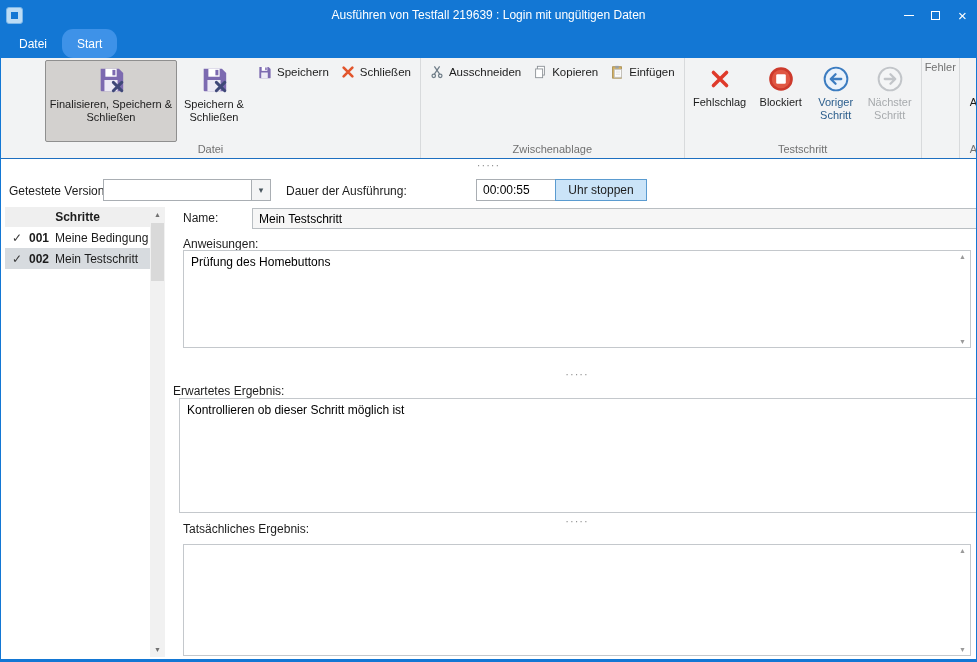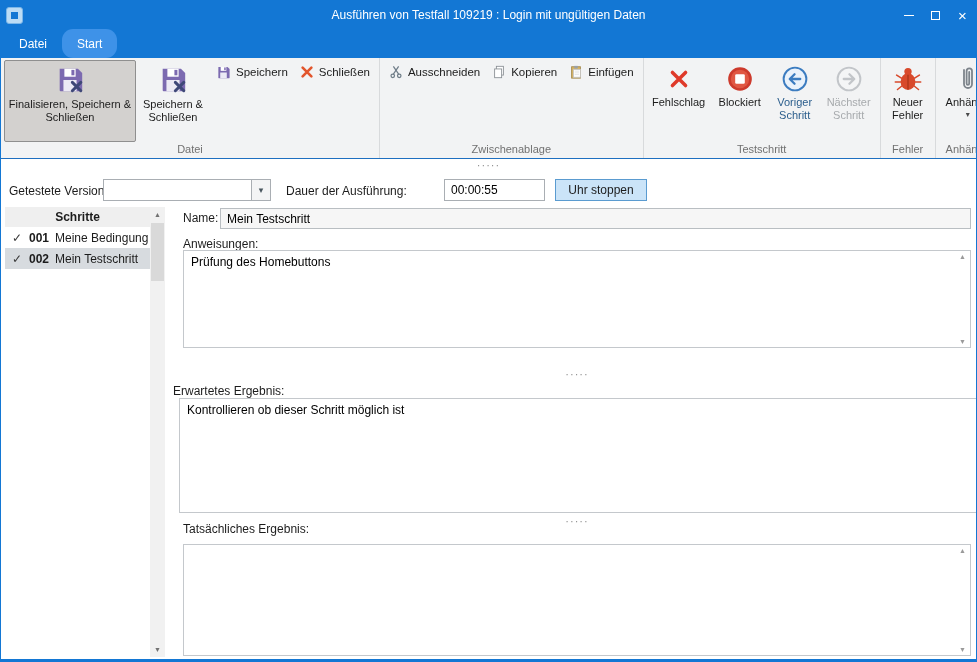--- a/index.html
+++ b/index.html
@@ -45,21 +45,21 @@
 
   
   .bodyarea { position:relative; height:500px; background:#fff; }
   .gripper { position:absolute; text-align:center; color:#8f8f8f; font-size:11px; line-height:8px; letter-spacing:1px; }
   .field-label { position:absolute; font-size:12px; color:#1c1c1c; white-space:nowrap; }
 
   .combo { position:absolute; display:flex; background:#fff; border:1px solid #a9aeb3; }
   .combo input { flex:1; min-width:0; border:none; outline:none; padding:0 5px; font:12px "Liberation Sans",sans-serif; }
   .combo-btn { width:19px; border-left:1px solid #a9aeb3; background:#f3f4f5; display:flex; align-items:center; justify-content:center; color:#49565f; font-size:9px; }
 
-  .txt-input { position:absolute; border:1px solid #a9aeb3; padding:0 6px; font:12px "Liberation Sans",sans-serif; outline:none; background:#fff; }
+  .txt-input { position:absolute; border:1px solid #a9aeb3; padding:0 6px; font:12px "Liberation Sans",sans-serif; outline:none; background:#fff;margin-left:32px; }
   .name-input { background:#f6f6f6; border:1px solid #b9bec2; }
   .btn-stop { position:absolute; background:#cbe4f8; border:1px solid #5a9bd0; font:12px "Liberation Sans",sans-serif; display:flex; align-items:center; justify-content:center; }
 
   
   .steps-panel { position:absolute; left:4px; top:48px; width:160px; bottom:2px; }
   .steps-header { position:absolute; left:0; right:15px; top:0; height:20px; background:#efefef; text-align:center; line-height:20px; font-weight:bold; font-size:12px; }
   .step-row { position:absolute; left:0; right:15px; height:21px; display:flex; align-items:center; padding-left:7px; }
   .step-row.selected { background:#d7dbdf; }
   .step-check { width:17px; color:#3c3c3c; font-size:12px; }
   .step-num { width:26px; font-weight:bold; font-size:12px; }
@@ -76,21 +76,21 @@
   .ta .sb-up, .ta .sb-down { position:absolute; left:0; right:0; text-align:center; color:#9a9a9a; font-size:7px; }
   .ta .sb-up { top:2px; } .ta .sb-down { bottom:2px; }
 </style>
 </head>
 <body>
 
 <div class="window">
 
   <div class="titlebar">
     <div class="app-icon"></div>
-    <div class="title">Ausführen von Testfall 109219 : Login mit ungültigen Daten</div>
+    <div class="title">Ausführen von Testfall 219639 : Login mit ungültigen Daten</div>
     <div class="win-controls">
       <div class="win-btn">
           <span class="glyph-min"></span>
         </div>
       <div class="win-btn">
           <span class="glyph-max"></span>
         </div>
       <div class="win-btn">
           <span class="glyph-close">×</span>
         </div>
@@ -99,21 +99,21 @@
 
   <div class="tabrow">
     <div class="tab">Datei</div>
     <div class="tab active">Start</div>
   </div>
 
   <div class="ribbon">
 
     <div class="rgroup">
       <div class="rgroup-content">
-        <div class="bigbtn pressed" style="width:132px;">
+        <div class="bigbtn pressed" style="width:132px;margin-left:41px;">
           <span class="icon-wrap">
             <svg width="30" height="30" viewBox="0 0 32 32">
                 <path d="M5 4 h19.5 L29 8.5 V27 a1 1 0 0 1 -1 1 H6 a1 1 0 0 1 -1 -1 z" fill="#7c6ab0"></path>
                 <rect x="10" y="4" width="12" height="8.5" fill="#fff"></rect>
                 <rect x="17.5" y="5.2" width="3.2" height="5.8" fill="#7c6ab0"></rect>
                 <rect x="9" y="16" width="14" height="12" fill="#eceaf5"></rect>
                 <path d="M18.5 18.5 l9 9 M27.5 18.5 l-9 9" stroke="#3f4878" stroke-width="3.2" fill="none" stroke-linecap="round"></path>
               </svg>
           </span>
           <span class="blabel wrap126">Finalisieren, Speichern &amp; Schließen</span>
@@ -230,33 +230,20 @@
                 <path d="M10 16 H21 M16.5 10.5 L22 16 l-5.5 5.5" stroke="#c2c5c9" stroke-width="2.6" fill="none" stroke-linecap="round" stroke-linejoin="round"></path>
               </svg>
           </span>
           <span class="blabel wrap48">Nächster Schritt</span>
         </div>
       </div>
       <div class="rgroup-label">Testschritt</div>
     </div>
 
     <div class="rgroup">
-      <div class="rgroup-content">
-        <div class="bigbtn" style="width:48px;">
-          <span class="icon-wrap">
-            <svg width="28" height="28" viewBox="0 0 32 32">
-                <ellipse cx="16" cy="19" rx="8.5" ry="9.5" fill="#d8492b"></ellipse>
-                <circle cx="16" cy="7.5" r="4.2" fill="#d8492b"></circle>
-                <path d="M8.5 15 L3 11.5 M7.5 19.5 H1.5 M9 24 l-5 4 M23.5 15 L29 11.5 M24.5 19.5 H30.5 M23 24 l5 4" stroke="#d8492b" stroke-width="1.8" fill="none" stroke-linecap="round"></path>
-                <path d="M16 11 V28" stroke="#a93317" stroke-width="1.4"></path>
-              </svg>
-          </span>
-          <span class="blabel wrap42">Neuer Fehler</span>
-        </div>
-      </div>
       <div class="rgroup-label">Fehler</div>
     </div>
 
     <div class="rgroup">
       <div class="rgroup-content">
         <div class="bigbtn" style="width:58px;">
           <span class="icon-wrap">
             <svg width="22" height="28" viewBox="0 0 22 28">
                 <path d="M7 5 v14 a4 4 0 0 0 8 0 V6 a2.7 2.7 0 0 0 -5.4 0 v12.5 a1.3 1.3 0 0 0 2.6 0 V7" fill="none" stroke="#7d848b" stroke-width="1.8" stroke-linecap="round"></path>
               </svg>

